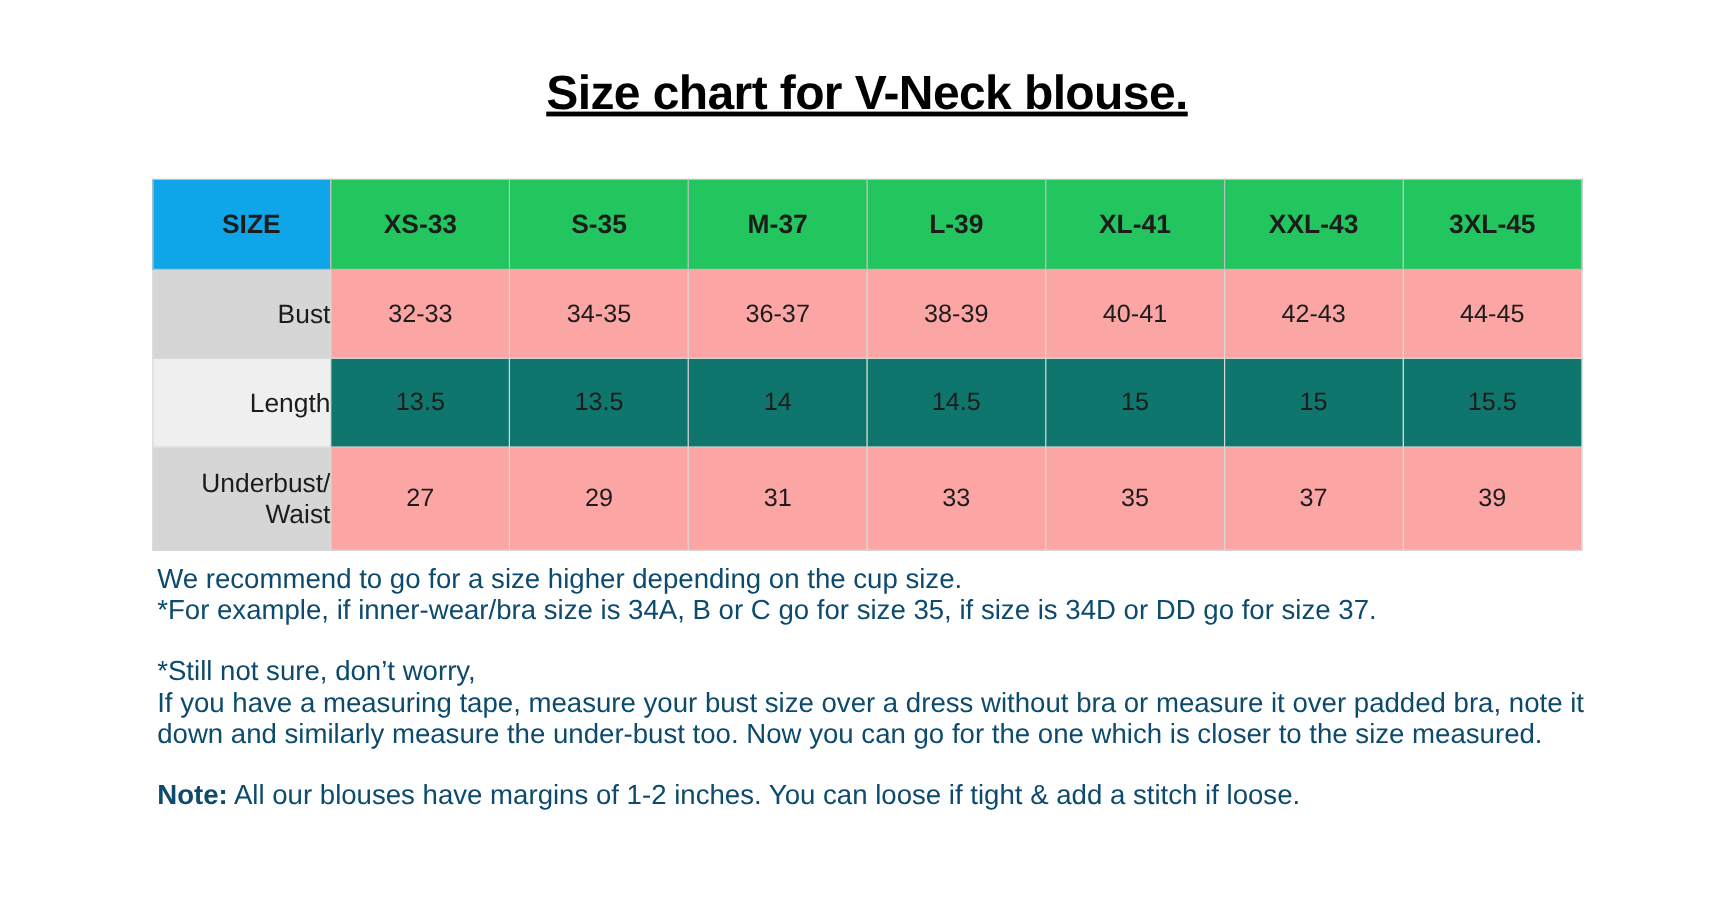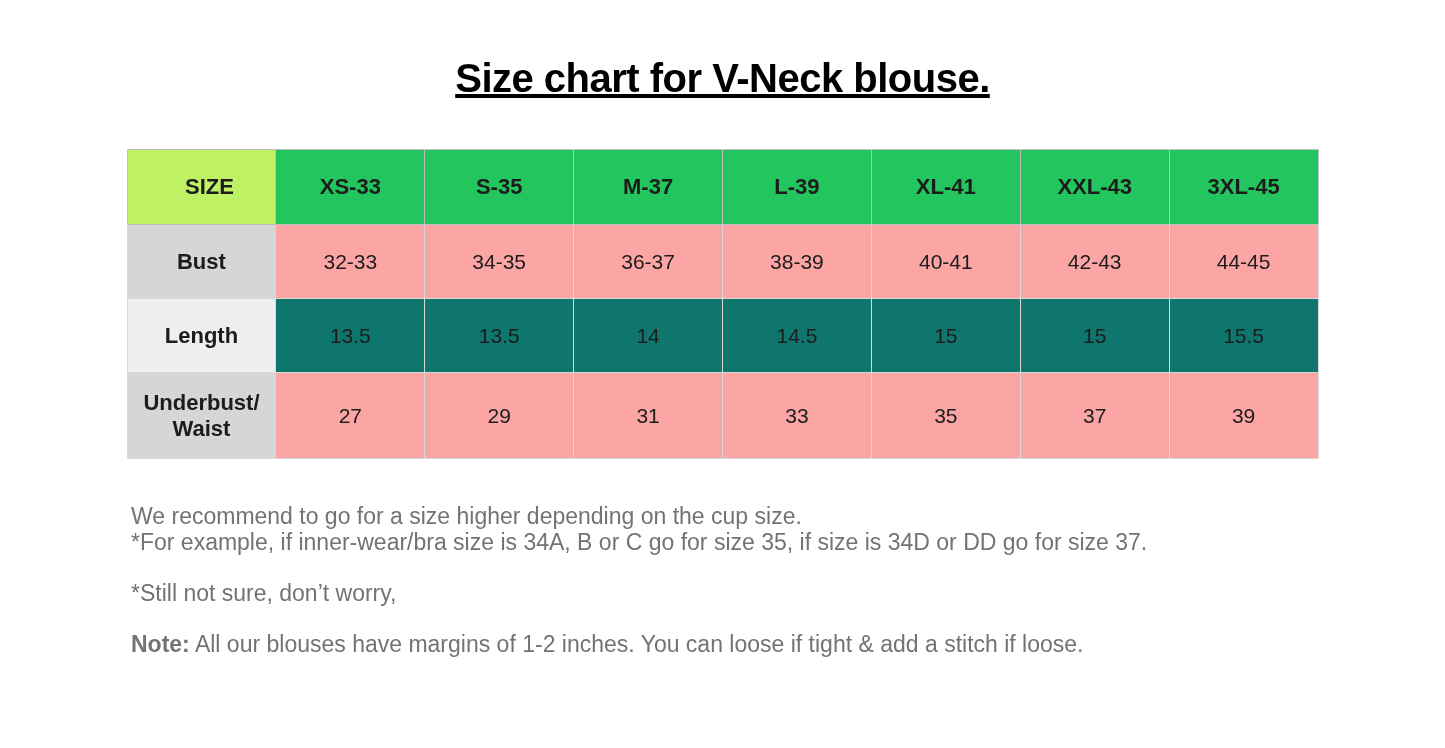--- a/index.html
+++ b/index.html
@@ -49,49 +49,50 @@
     height: 73px;
   }
   table.size-chart thead th {
     background: #22c55e;
     font-weight: bold;
     font-size: 22px;
     height: 74px;
     border-color: #bfbfbf;
   }
   table.size-chart thead th.corner {
-    background: #bef264;
+    background: #0ea5e9;
     padding-left: 16px;
   }
   table.size-chart tbody th.rowhead {
     background: #d6d6d6;
-    font-weight: bold;
+    font-weight: normal;
     font-size: 22px;
     width: 149px;
     line-height: 1.15;
+    text-align: right;
   }
   table.size-chart tbody tr.alt td {
     background: #0f766e;
   }
   table.size-chart tbody tr.alt th.rowhead {
     background: #efefef;
   }
   table.size-chart tbody tr td {
     background: #fca5a5;
   }
   table.size-chart tbody tr.tall th.rowhead,
   table.size-chart tbody tr.tall td {
     height: 85px;
   }
   .notes {
-    margin: 44px 0 0 131px;
+    margin: 10px 0 0 131px;
     width: 1250px;
     font-size: 23px;
     line-height: 1.13;
-    color: #737373;
+    color: #0c4a6e;
   }
   .notes p {
     margin: 0;
   }
   .notes .spacer {
     height: 25px;
   }
   .notes .bold {
     font-weight: bold;
   }
@@ -150,17 +151,18 @@
         </tr>
       </tbody>
     </table>
   </div>
 
   <div class="notes">
     <p>We recommend to go for a size higher depending on the cup size.</p>
     <p>*For example, if inner-wear/bra size is 34A, B or C go for size 35, if size is 34D or DD go for size 37.</p>
     <div class="spacer"></div>
     <p>*Still not sure, don’t worry,</p>
+    <p>If you have a measuring tape, measure your bust size over a dress without bra or measure it over padded bra, note it down and similarly measure the under-bust too. Now you can go for the one which is closer to the size measured.</p>
     <div class="spacer"></div>
     <p><span class="bold">Note:</span><span> All our blouses have margins of 1-2 inches. You can loose if tight &amp; add a stitch if loose.</span></p>
   </div>
 
 </div>
 
 </body></html>

